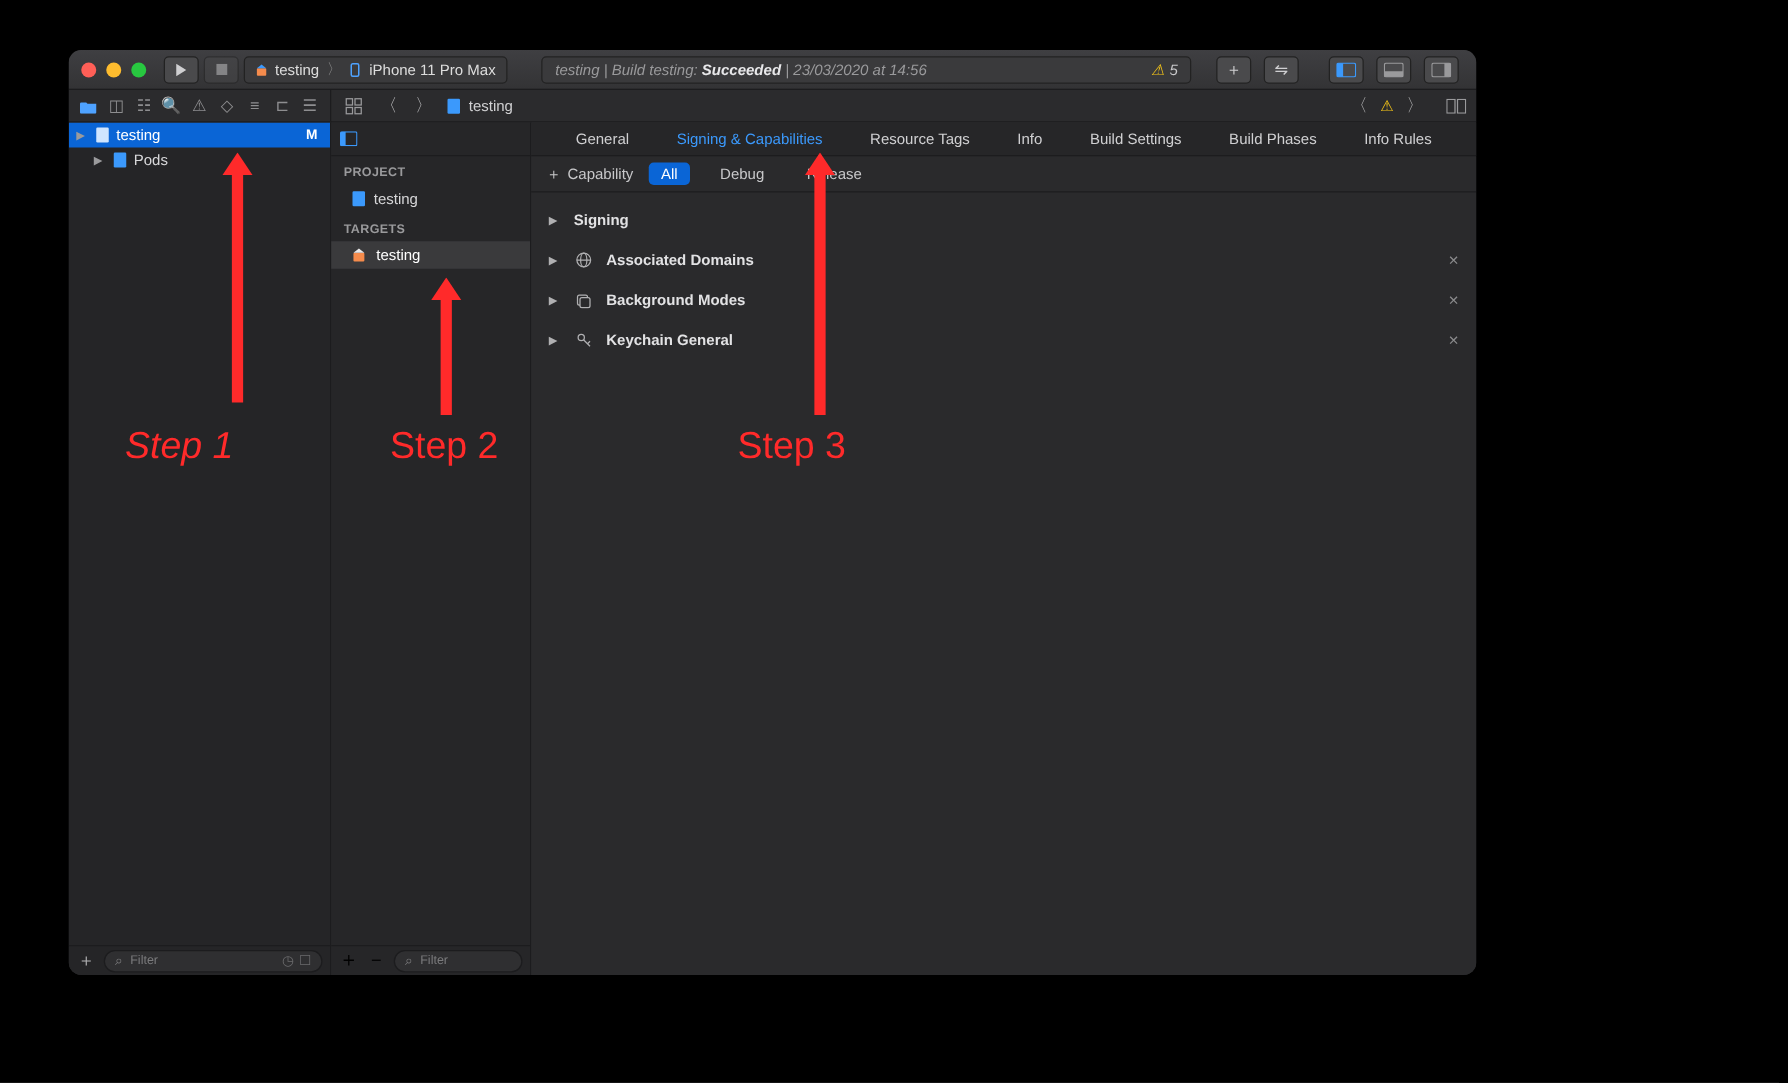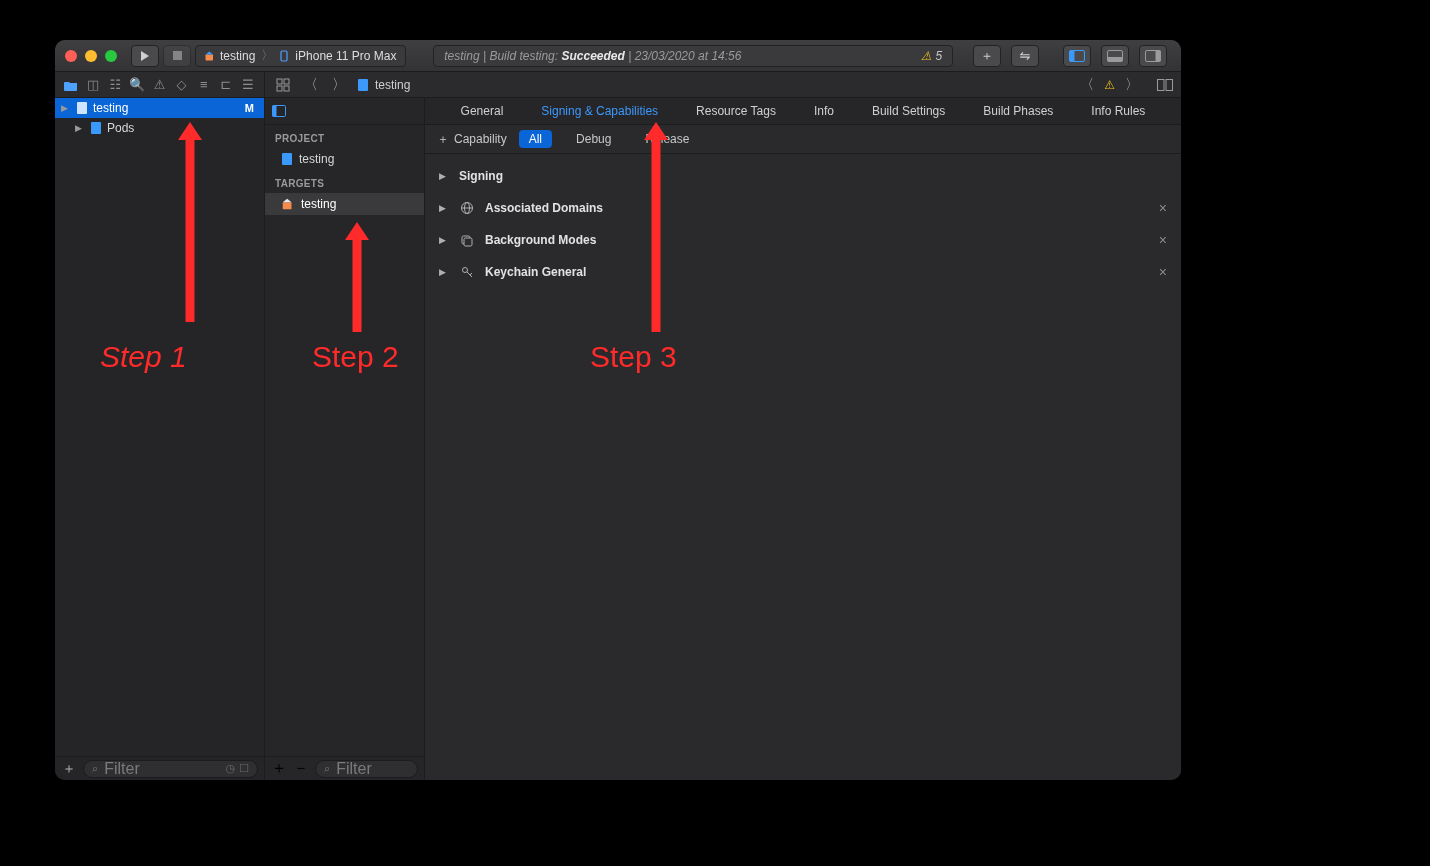--- a/index.html
+++ b/index.html
@@ -68,21 +68,21 @@
   .tree-row { display:flex; align-items:center; height:20px; padding: 0 6px; gap:4px; color:#d8d8da; }
   .tree-row .disclosure { width:10px; color:#9a9a9c; font-size:9px; }
   .tree-row .fileic { width:14px; display:flex; justify-content:center; }
   .tree-row.sel { background:#0a65d6; color:#fff; }
   .tree-row .badge-m { margin-left:auto; color:#fff; font-weight:600; font-size:11px; padding-right:4px; }
   .tree-row.child { padding-left: 20px; }
   .navfooter { height:24px; border-top:1px solid #1c1c1e; display:flex; align-items:center; padding:0 6px; gap:6px; }
   .navfooter .plus { color:#b0b0b2; font-size:14px; width:16px; text-align:center; }
   .filter-pill { flex:1; height:18px; background:#2f2f31; border:1px solid #1c1c1e; border-radius:9px; display:flex; align-items:center; padding:0 8px; gap:6px; }
   .filter-pill .mag { color:#7a7a7c; font-size:11px; }
-  .filter-pill .ph { color:#7a7a7c; font-size:16px; }
+  .filter-pill .ph { color:#7a7a7c; font-size:10px; }
   .filter-pill .rico { margin-left:auto; color:#6a6a6c; font-size:11px; display:flex; gap:4px; }
 
   
   .targetsbar { width:160px; background:#262628; border-right:1px solid #1c1c1e; display:flex; flex-direction:column; }
   .miniheader { height: 27px; border-bottom:1px solid #1c1c1e; display:flex; align-items:center; padding:0 6px; color:#9a9a9c; }
   .miniheader .panel-icon { width:16px; height:16px; display:flex; align-items:center; justify-content:center; }
   .section-label { font-size:10px; font-weight:700; color:#9a9a9c; padding:8px 10px 4px; letter-spacing:.3px; }
   .pt-row { height:22px; display:flex; align-items:center; gap:6px; padding: 0 16px; font-size:12px; color:#d6d6d8; }
   .pt-row.sel { background:#3a3a3c; color:#fff; }
   .targetsfooter { margin-top:auto; height:24px; border-top:1px solid #1c1c1e; display:flex; align-items:center; padding:0 6px; gap:6px; }

